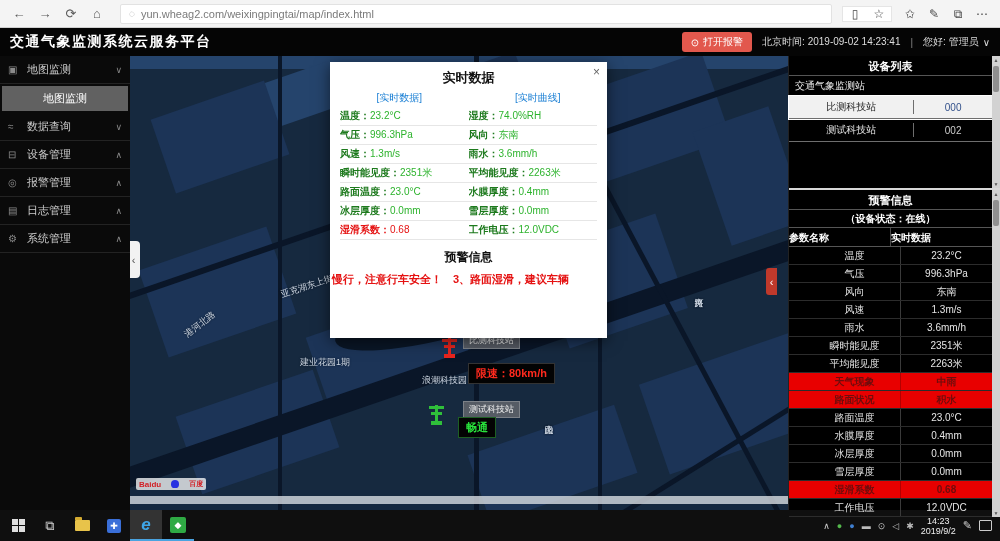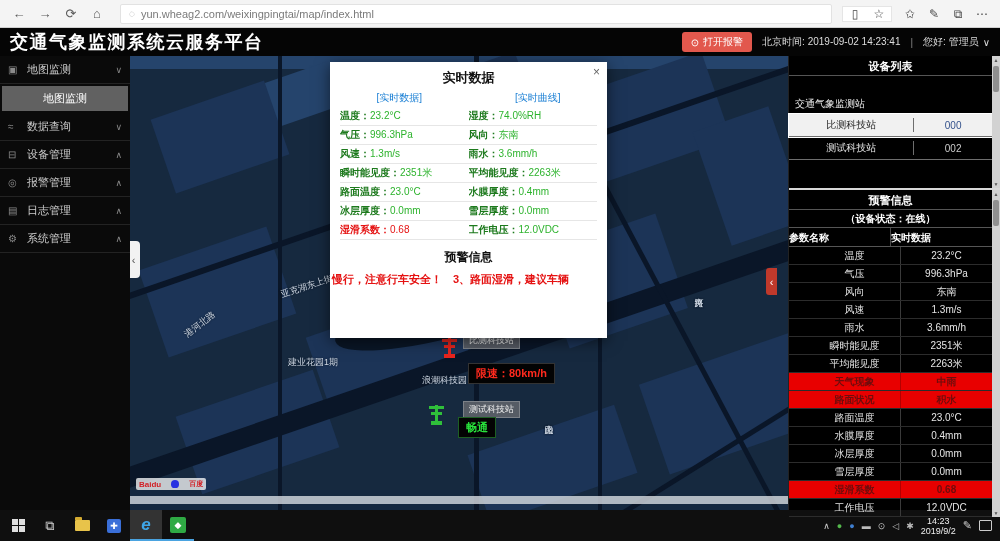--- a/index.html
+++ b/index.html
@@ -13,21 +13,21 @@
   .url-field { flex:1; height:20px; background:#fff; border:1px solid #e2e2e2; border-radius:2px;
                display:flex; align-items:center; gap:6px; padding:0 8px; margin:0 10px;
                font-size:11px; color:#7a7a7a; overflow:hidden; white-space:nowrap; }
   .site-icon { color:#9a9a9a; font-size:10px; }
   .action-icon { width:24px; text-align:center; color:#444; font-size:12px; cursor:pointer; }
   .action-box { display:flex; background:#fff; border:1px solid #e5e5e5; margin-right:6px; }
 
   
   .app-header { height:28px; background:#050505; display:flex; align-items:center;
                 padding:0 10px; }
-  .app-title { color:#fff; font-size:18px; font-weight:bold; letter-spacing:1.5px; }
+  .app-title { color:#fff; font-size:14px; font-weight:bold; letter-spacing:1.5px; }
   .header-right { margin-left:auto; display:flex; align-items:center; gap:10px;
                   font-size:10px; color:#ddd; }
   .alarm-btn { background:#e2584d; color:#fff; border-radius:3px; padding:3px 9px;
                font-size:10px; display:flex; gap:4px; align-items:center; cursor:pointer; }
   .hdr-sep { color:#888; }
   .user-menu { display:flex; gap:4px; align-items:center; cursor:pointer; }
 
   
   .main { display:flex; height:454px; }
 
@@ -97,21 +97,21 @@
 
   
   .right-panel { width:212px; flex:none; background:#000; border-left:1px solid #222;
                  font-size:10px; color:#e5e5e5; }
   .rp-section { position:relative; padding-right:8px; }
   .device-section { height:132px; }
   .warning-section { border-top:2px solid #d8d8d8; }
   .panel-title { height:20px; line-height:20px; text-align:center; font-weight:bold;
                  font-size:11px; color:#fff; border-bottom:1px solid #555; }
   .device-group { height:20px; line-height:20px; padding-left:6px; color:#eee;
-                  border-bottom:1px solid #444;margin-top:18px; }
+                  border-bottom:1px solid #444; }
   .device-row { display:flex; height:23px; align-items:center; border-bottom:1px solid #6e6e6e;
                 cursor:pointer; }
   .device-row .d-name { flex:1.6; text-align:center; border-right:1px solid #6e6e6e; }
   .device-row .d-code { flex:1; text-align:center; color:#ccc; }
   .device-row.active { background:#f1f1f1; color:#1d1d1d; outline:1px solid #fff; }
   .device-row.active .d-code { color:#33518b; }
   .wi-status { height:18px; line-height:18px; text-align:center; color:#fff; font-weight:bold;
                border-bottom:1px solid #555; }
   .wi-header { display:flex; height:19px; line-height:19px; font-weight:bold; color:#fff;
                border-bottom:1px solid #555; }
@@ -313,21 +313,21 @@
           <div class="m-row">
             <div class="m-cell red"><span class="m-label">湿滑系数：</span><span class="m-value">0.68</span></div>
             <div class="m-cell"><span class="m-label">工作电压：</span><span class="m-value">12.0VDC</span></div>
           </div>
         </div>
       <div class="m-warn-title">预警信息</div>
       <div class="m-warn-text">慢行，注意行车安全！　3、路面湿滑，建议车辆</div>
     </div>
   <span class="street-label" style="left: 150px; top: 224px; transform: rotate(-18deg);">亚克湖东上街</span>
       <span class="street-label" style="left: 52px; top: 262px; transform: rotate(-38deg);">港河北路</span>
-      <span class="street-label" style="left: 158px; top: 300px; text-align: center;">建业花园1期</span>
+      <span class="street-label" style="left: 170px; top: 300px; text-align: center;">建业花园1期</span>
       <span class="street-label" style="left: 292px; top: 318px;">浪潮科技园</span>
       <span class="street-label" style="left: 562px; top: 235px; writing-mode: vertical-rl;">夹河路</span>
       <span class="street-label" style="left: 412px; top: 362px; writing-mode: vertical-rl;">天山路</span>
     </div>
 
   <aside class="right-panel">
     <div class="rp-section device-section">
       <div class="panel-title">设备列表</div>
       <div class="device-group">交通气象监测站</div>
       <div>

